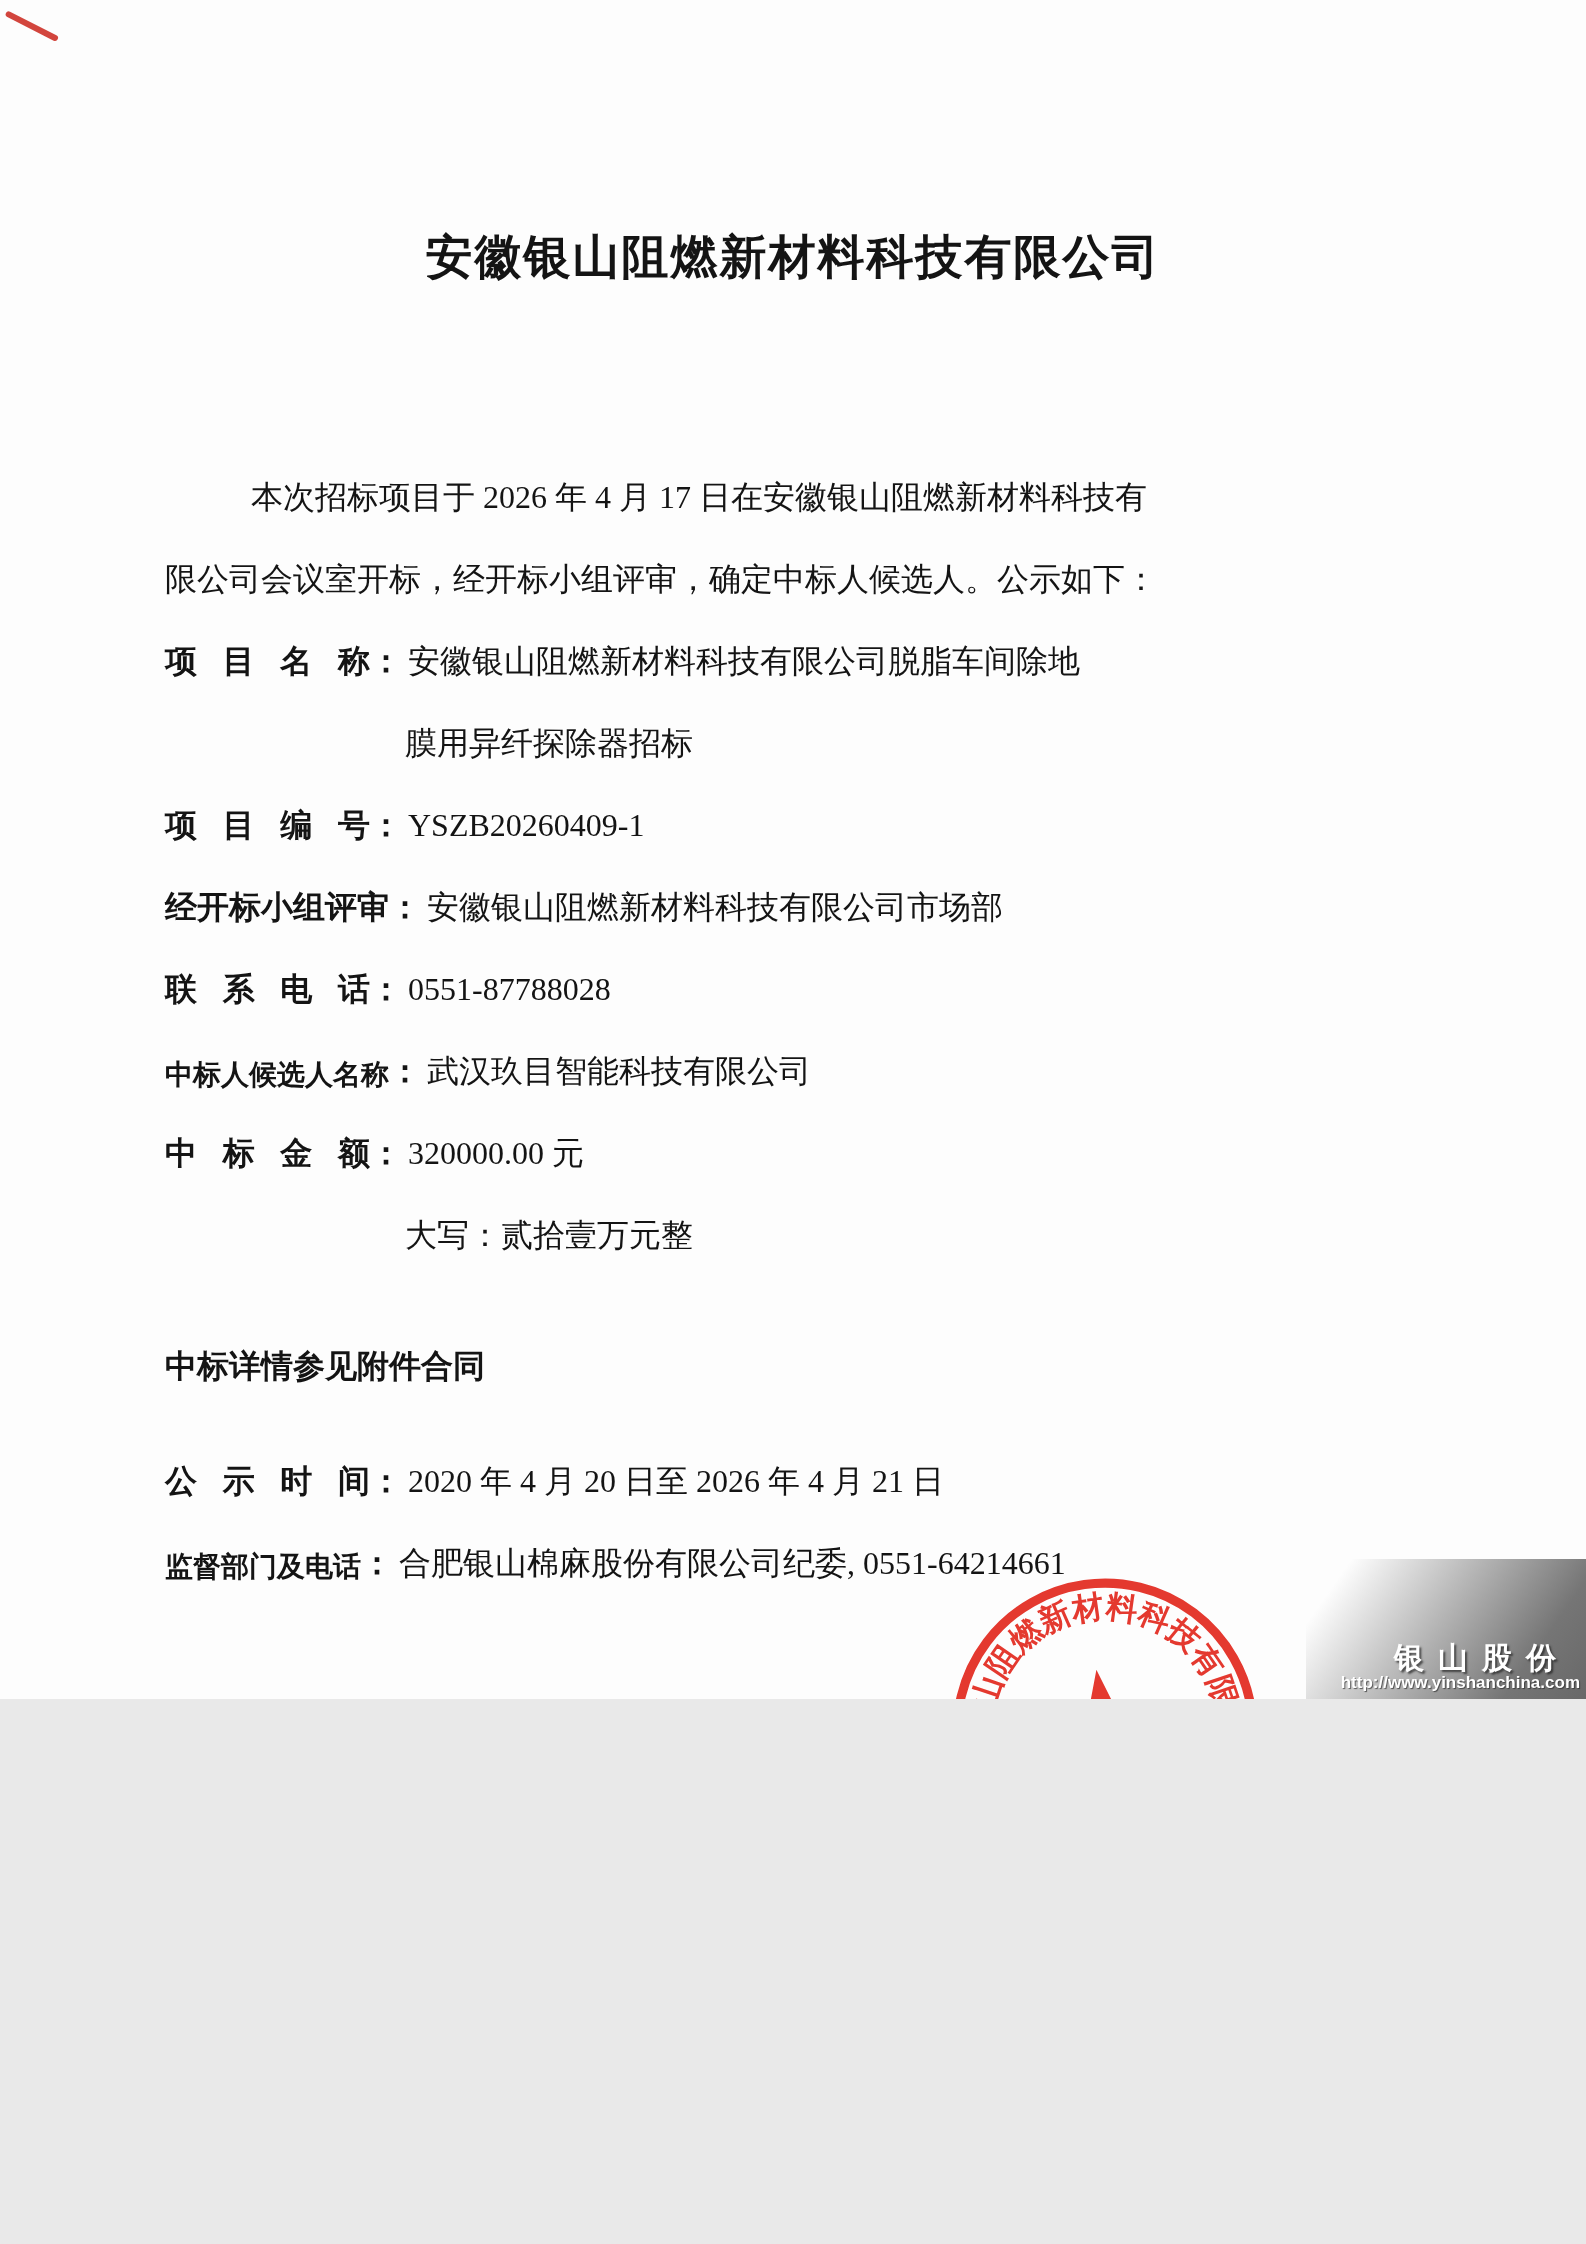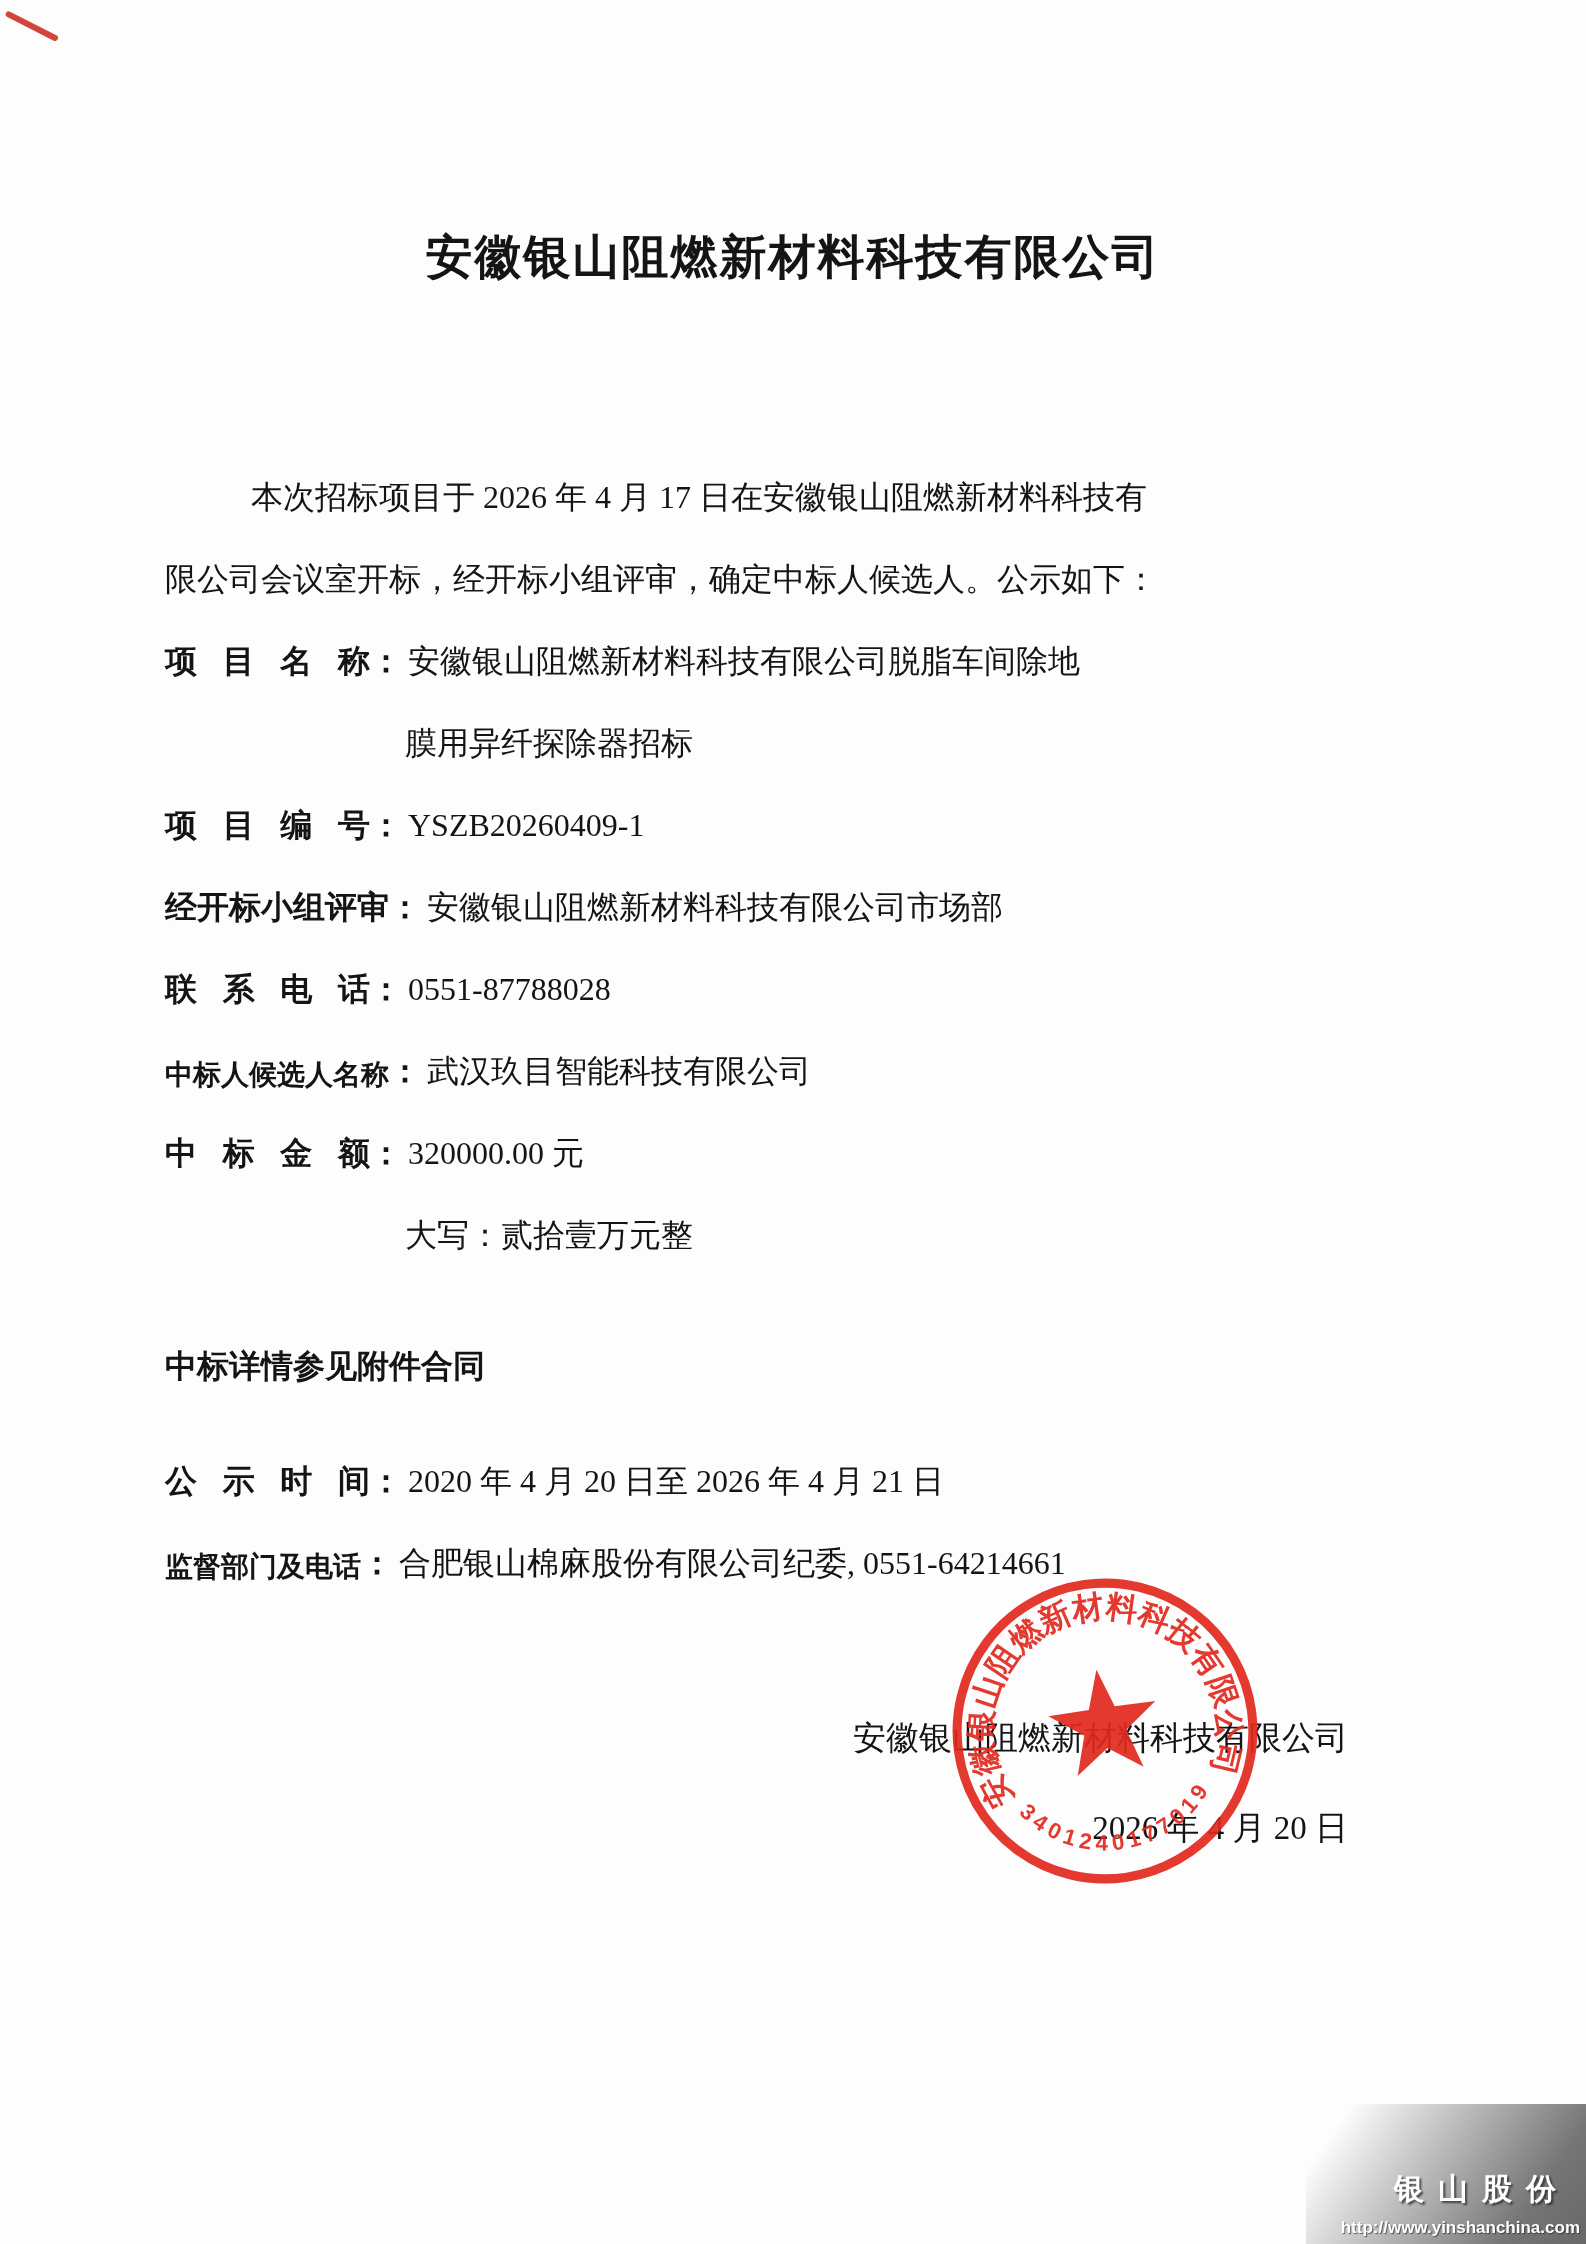--- a/index.html
+++ b/index.html
@@ -1,18 +1,18 @@
 <!DOCTYPE html>
 <html><head>
 <meta charset="utf-8">
 <style>
   html,body { margin:0; padding:0; background:#e9e9e9; }
   .page {
     position:relative;
-    width:1586px; height:2244px;
+    width:1586px; height:1699px;
     margin:0 auto;
     background:#fdfdfd;
     overflow:hidden;
     font-family:"Liberation Serif","DejaVu Serif",serif;
     color:#141414;
   }
   .abs { position:absolute; white-space:nowrap; }
   .title {
     left:0; width:100%;
     text-align:center;
@@ -67,21 +67,21 @@
   .corner {
     position:absolute; right:0; bottom:0;
     width:280px; height:140px;
     background:linear-gradient(125deg,
       rgba(130,130,130,0) 12%,
       rgba(128,128,128,.55) 45%,
       rgba(110,110,110,.95) 78%,
       #686868 100%);
   }
   .brand {
-    position:absolute; right:16px; bottom:34px;
+    position:absolute; right:16px; bottom:20px;
     color:#fff; font-weight:bold;
     font-size:30px; letter-spacing:14px;
     font-family:"Liberation Sans","DejaVu Sans",sans-serif;
     text-shadow:2px 2px 2px rgba(40,40,40,.75);
     white-space:nowrap;
   }
   .url {
     position:absolute; right:6px; bottom:6px;
     color:#fff; font-weight:bold; font-size:17px;
     font-family:"Liberation Sans","DejaVu Sans",sans-serif;

